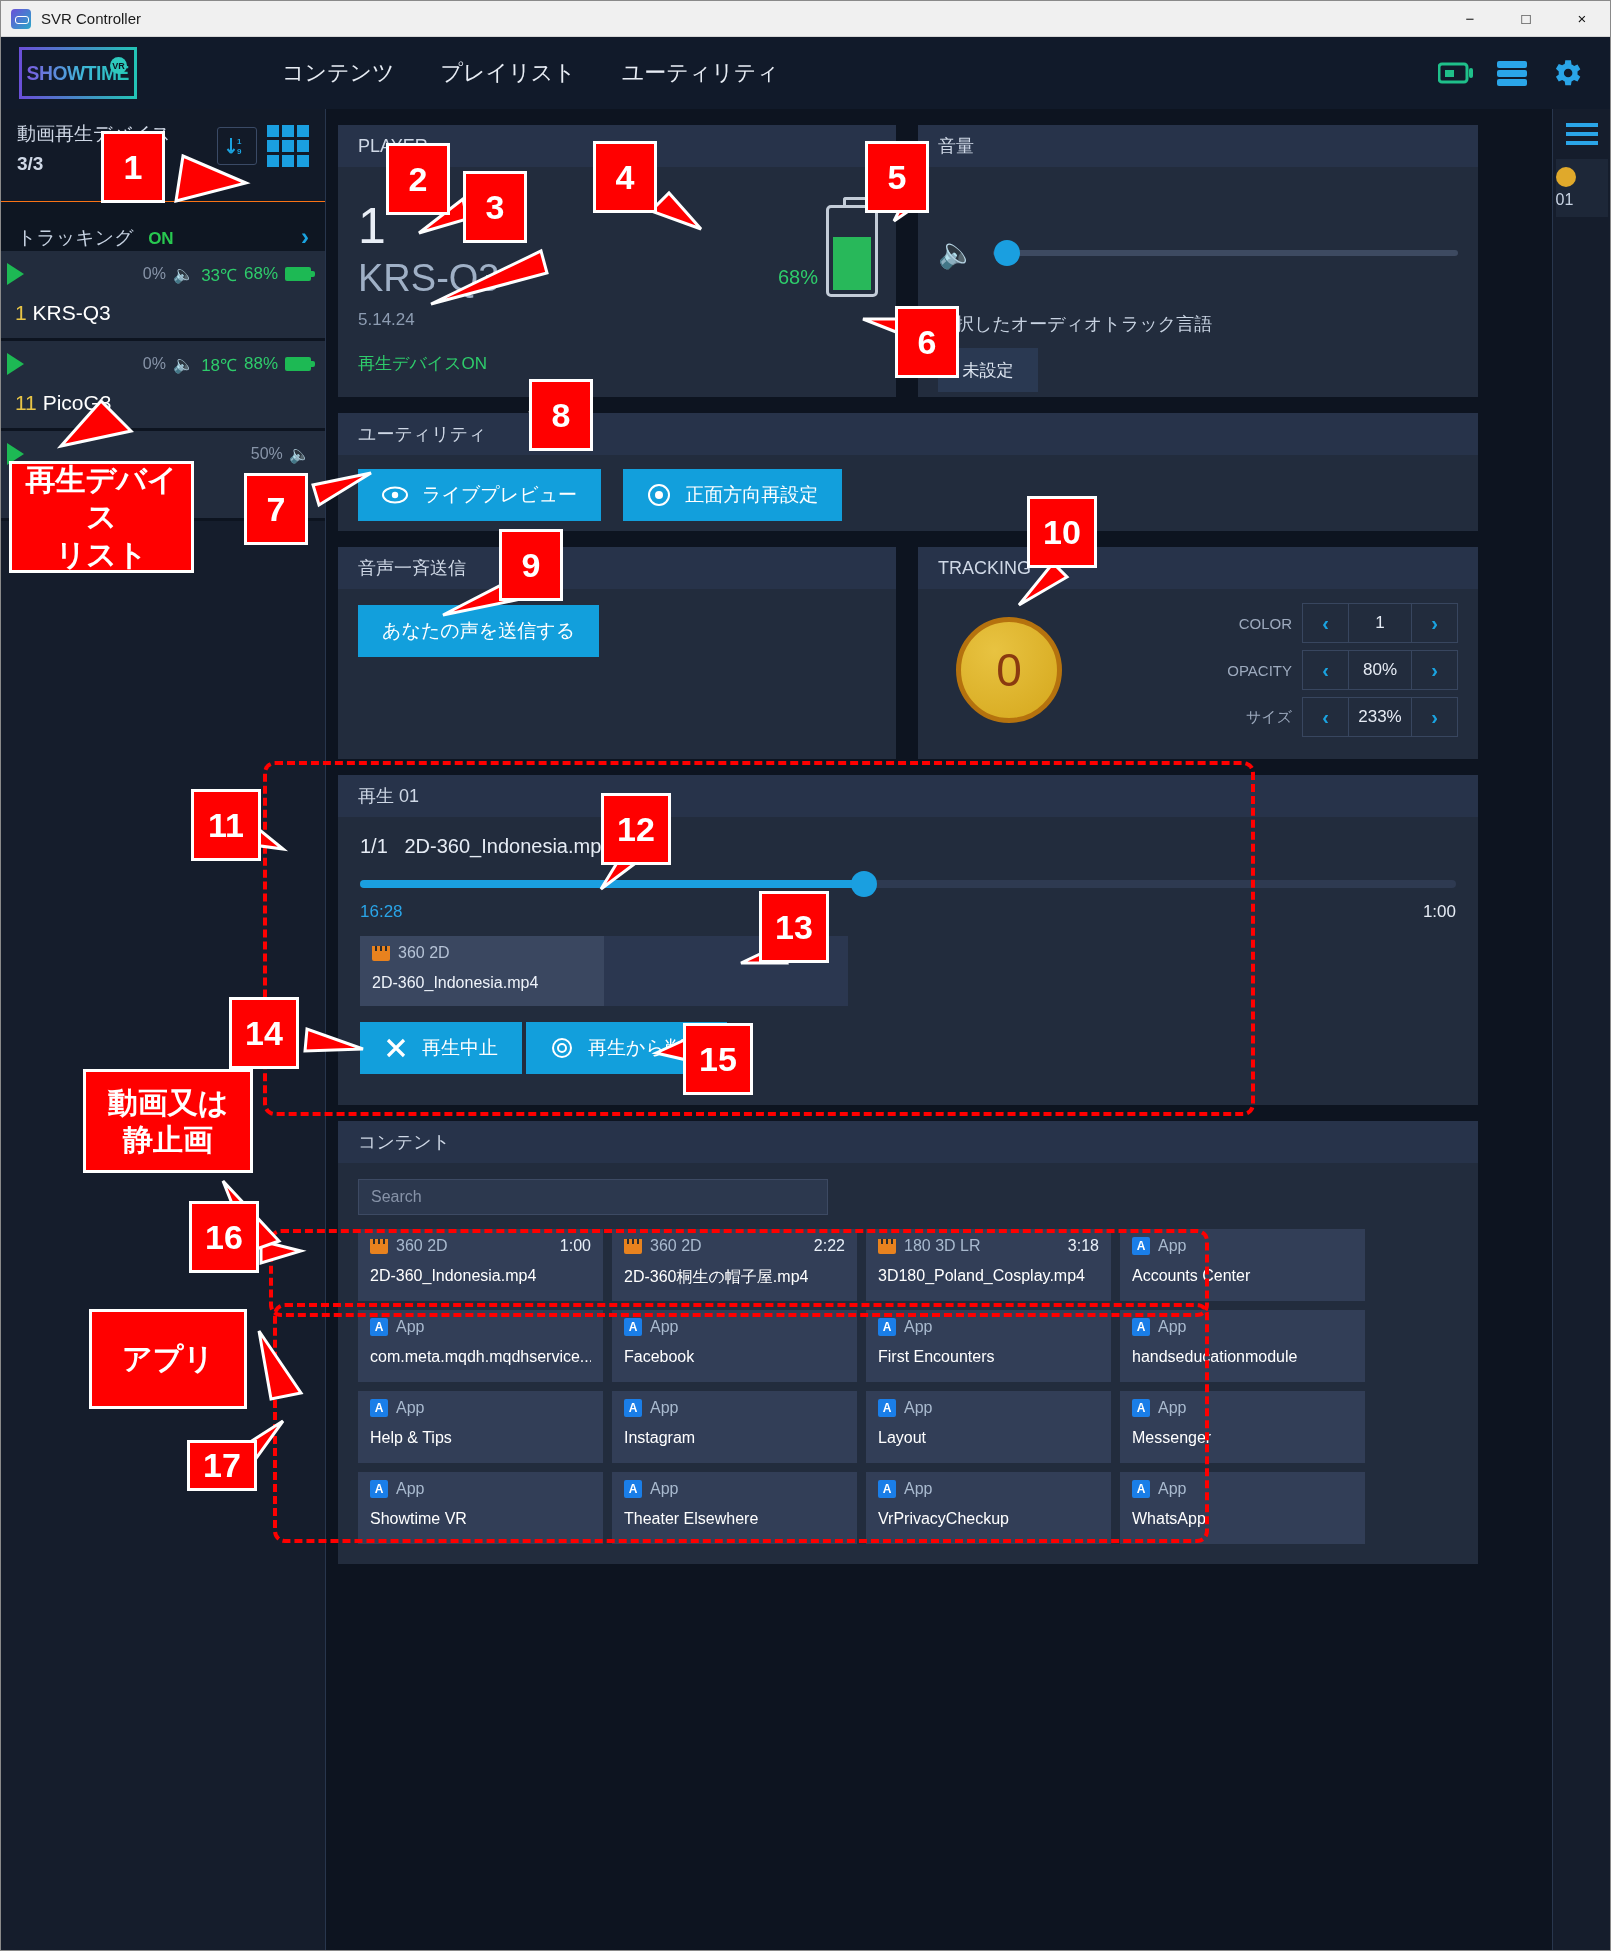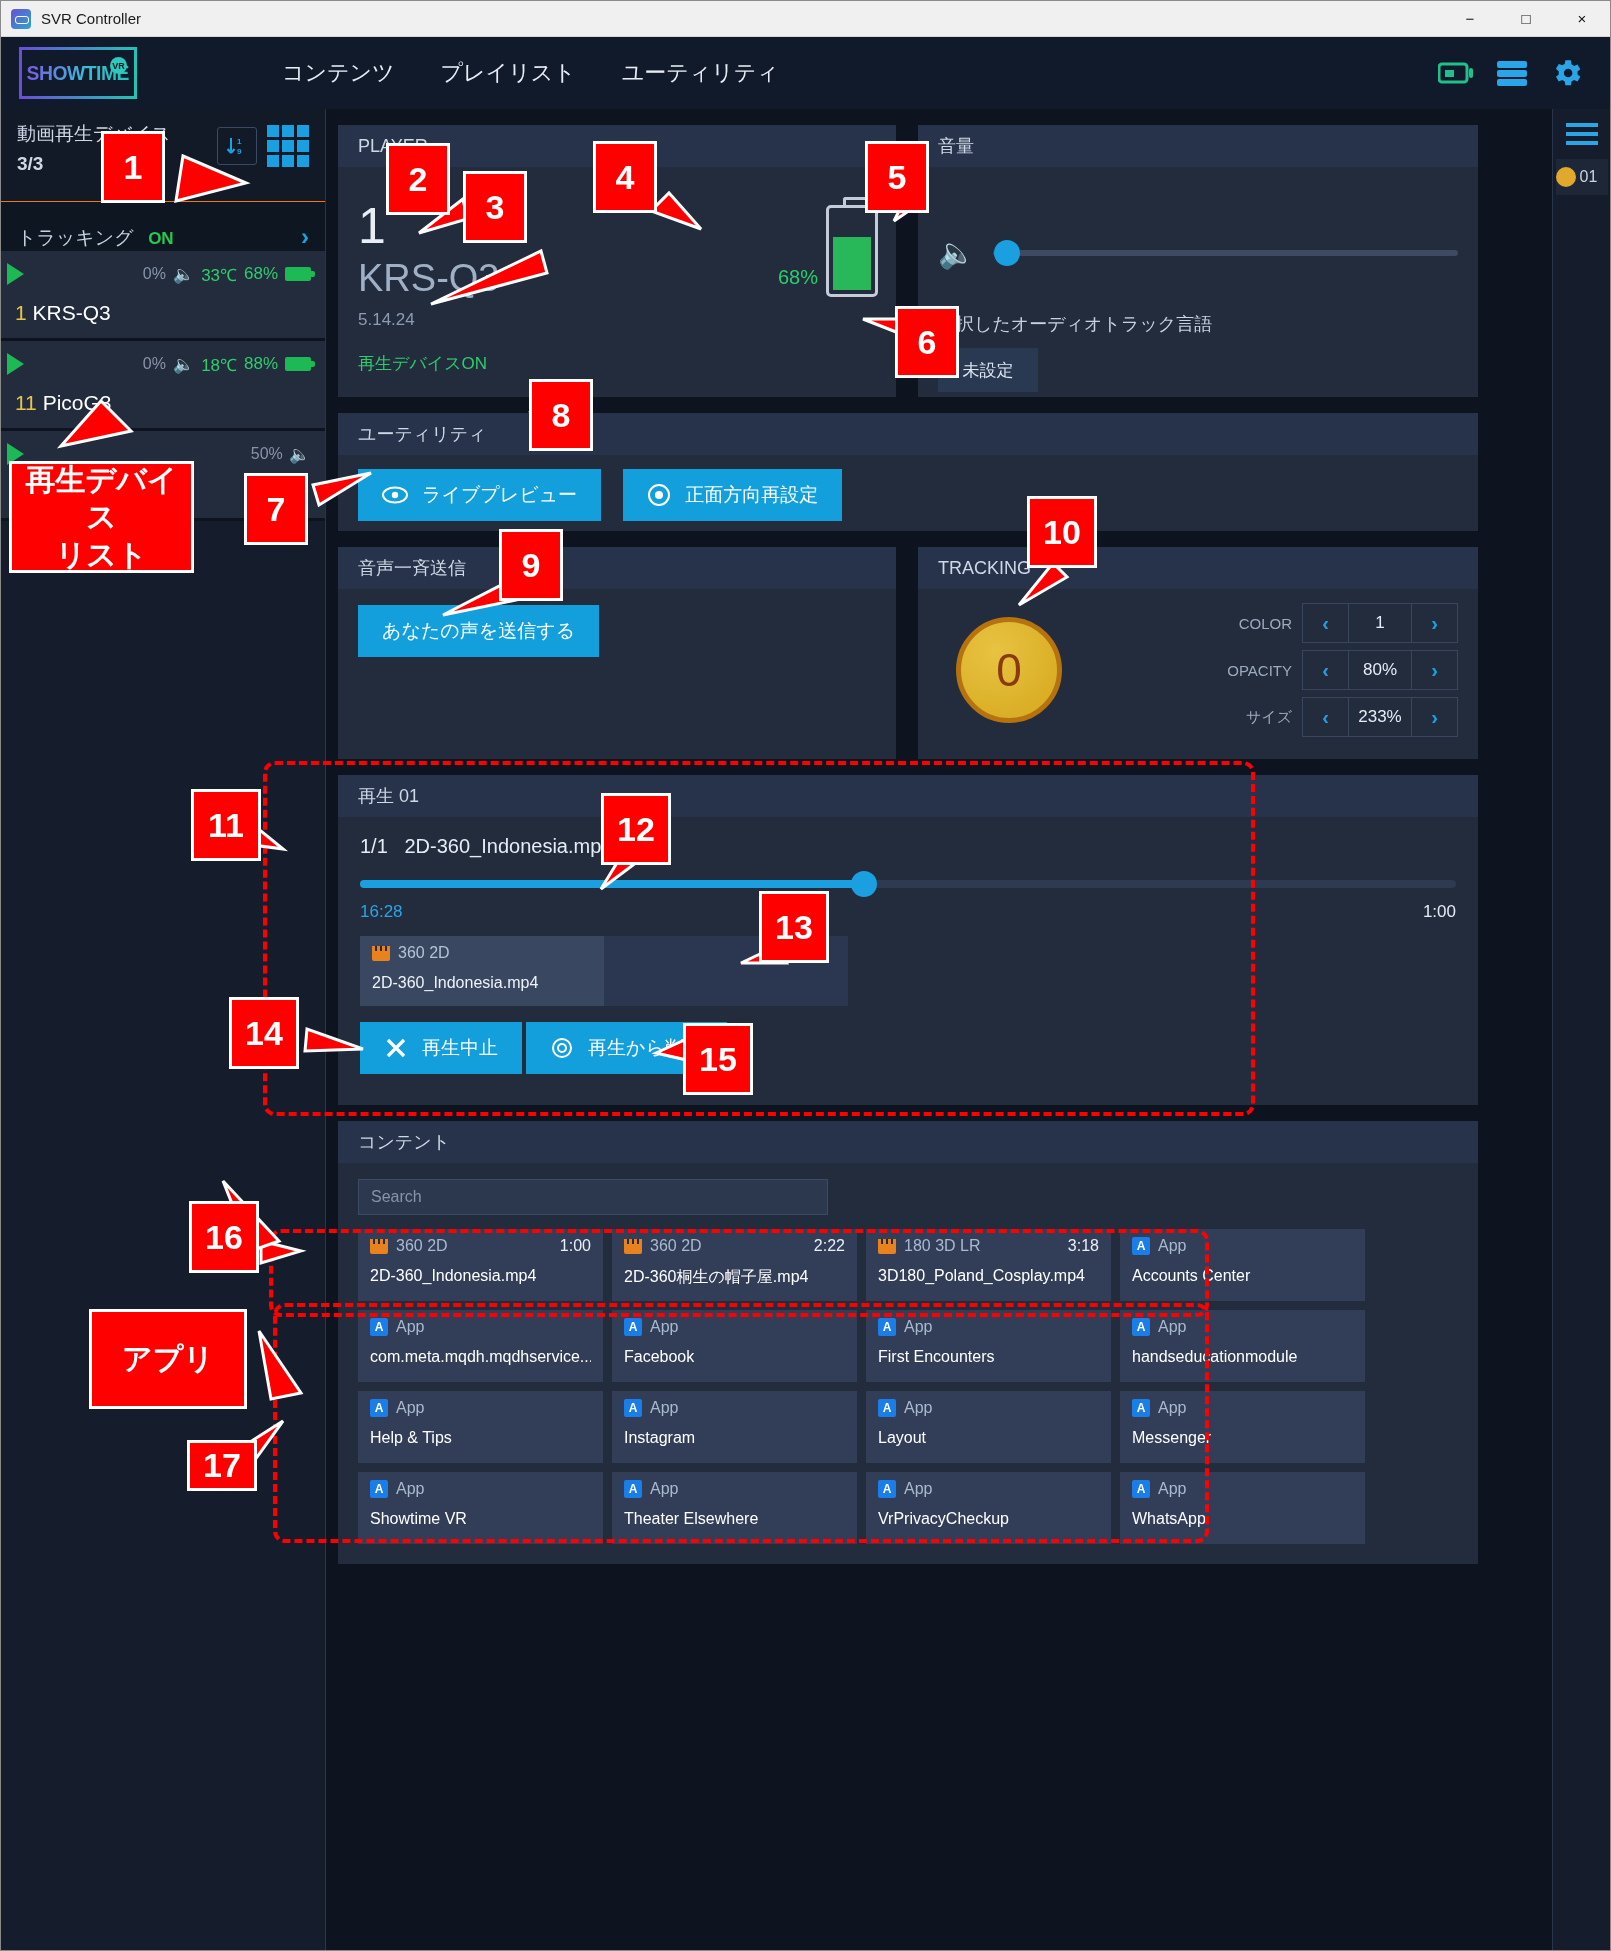--- a/index.html
+++ b/index.html
@@ -134,21 +134,21 @@
   
   .rail {
     position: absolute; top: 108px; right: 0; width: 58px; bottom: 0;
     background: #151d2c; border-left: 1px solid #28364d;
     display: flex; flex-direction: column; align-items: center; padding-top: 14px; gap: 14px;
   }
   .rail-ham { display: flex; flex-direction: column; gap: 5px; cursor: pointer; }
   .rail-ham i { width: 32px; height: 4px; background: #2aa5e8; display: block; }
   .rail-chip {
     width: 52px; padding: 8px 0; background: #1d2738;
-    display: flex; flex-direction: row; align-items: center; gap: 4px; cursor: pointer;
+    display: flex; flex-direction: column; align-items: flex-start; gap: 4px; cursor: pointer;
   }
   .rail-dot { width: 20px; height: 20px; border-radius: 50%; background: #e0a92b; }
   .rail-num { font-size: 16px; color: #c9d4e4; }
 
   
   .main {
     position: absolute; top: 108px; left: 325px; right: 58px; bottom: 0;
     padding: 16px 12px 0 12px; overflow: hidden;
   }
   .row { display: flex; gap: 22px; }
@@ -790,20 +790,26 @@
   <div class="anno" style="left:682px;top:1022px;width:70px;height:72px">15</div>
   <div class="anno" style="left:188px;top:1200px;width:70px;height:72px">16</div>
   <div class="anno" style="left:186px;top:1439px;width:70px;height:51px">17</div>
 
   <div class="callout" style="left:8px;top:460px;width:185px;height:112px">
     <span id="co0">
         <div>再生デバイス</div>
         <div>リスト</div>
       </span>
   </div>
+  <div class="callout" style="left:82px;top:1068px;width:170px;height:104px">
+    <span id="co1">
+        <div>動画又は</div>
+        <div>静止画</div>
+      </span>
+  </div>
   <div class="callout" style="left:88px;top:1308px;width:158px;height:100px">
     <span id="co2">
         <div>アプリ</div>
       </span>
   </div>
 
   <div class="dashbox" style="left:262px;top:760px;width:992px;height:355px"></div>
   <div class="dashbox" style="left:268px;top:1228px;width:940px;height:88px"></div>
   <div class="dashbox" style="left:272px;top:1302px;width:936px;height:240px"></div>
 </div>

